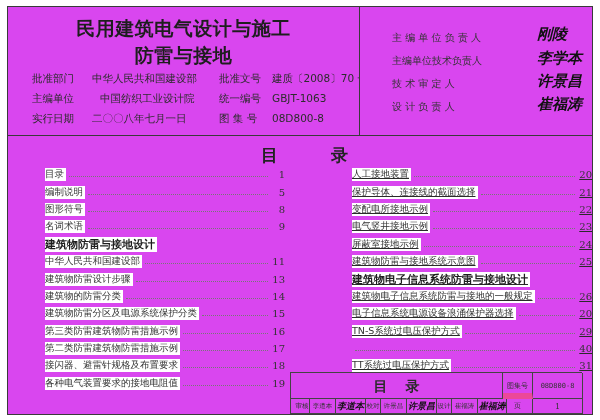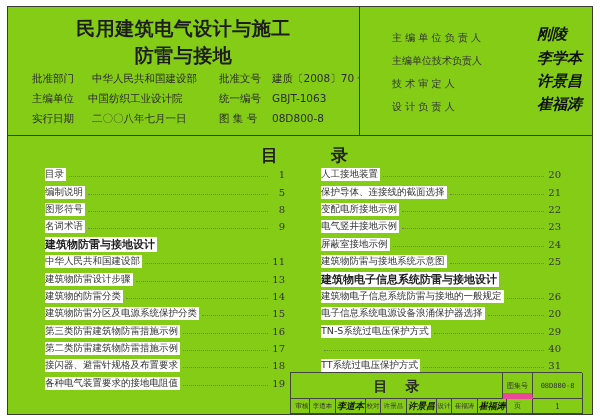--- a/index.html
+++ b/index.html
@@ -1,19 +1,19 @@
 <!DOCTYPE html>
 <html><head>
 <meta charset="utf-8">
 <style>
   * { box-sizing: border-box; margin: 0; padding: 0; }
   html, body { width: 600px; height: 420px; background: #ffffff; overflow: hidden; }
   body { font-family: "DejaVu Sans", sans-serif; color: #2a2a2a; position: relative; }
 
-  .frame { position: absolute; border: 1.5px solid #3a3a3a; background: #84cc16; }
+  .frame { position: absolute; border: 1.5px solid #3a3a3a; background: #d946ef; }
   #cover-left { left: 7px; top: 6px; width: 353px; height: 130px; }
   #cover-right { left: 359px; top: 6px; width: 234px; height: 130px; }
   #toc-frame { left: 7px; top: 135px; width: 586px; height: 280px; }
 
   .title-main { position: absolute; left: 0; width: 100%; text-align: center;
     font-weight: bold; font-size: 19px; color: #1e1e1e; letter-spacing: 0.5px; }
   #t1 { top: 9px; }
   #t2 { top: 36px; }
 
   .info-row { position: absolute; font-size: 10.5px; color: #2c2c2c; white-space: nowrap; }
@@ -22,21 +22,21 @@
   .sig-row { position: absolute; left: 32px; font-size: 10px; color: #333; white-space: nowrap; }
   .sig { position: absolute; left: 145px; font-family: "DejaVu Serif", serif; font-style: italic;
     font-weight: bold; font-size: 15px; color: #111; white-space: nowrap; }
 
   .toc-heading { position: absolute; top: 8px; font-size: 17px; font-weight: bold; color: #222; }
   #toc-mu { left: 253px; }
   #toc-lu { left: 323px; }
 
   .toc-col { position: absolute; top: 30px; }
   #col-left { left: 37px; width: 240px; }
-  #col-right { left: 313px; width: 240px; }
+  #col-right { left: 344px; width: 240px; text-decoration: underline; }
   .toc-item { position: relative; height: 17.4px; display: flex; align-items: center; font-size: 9.5px; color: #333; }
   .toc-item .lbl { white-space: nowrap; padding-right: 2px; background: #fff; }
   .toc-item .dots { flex: 1; border-bottom: 1.5px dotted #777; margin: 0 3px; position: relative; top: 2px; }
   .toc-item .pg { white-space: nowrap; min-width: 14px; text-align: right; font-family: "DejaVu Serif", serif; font-size: 10px; }
   .toc-item.section { font-weight: bold; font-size: 11px; color: #1e1e1e; }
 
   #titleblock { position: absolute; left: 290px; top: 372px; width: 292px; height: 42px; border: 1px solid #444; border-right: none; }
   .tb-name { position: absolute; left: 0; top: 0; width: 212px; height: 26px; border-right: 1px solid #444; border-bottom: 1px solid #444;
      text-align: center; font-size: 14px; font-weight: bold; line-height: 26px; letter-spacing: 18px; padding-left: 18px; }
   .tb-cell { position: absolute; border-right: 1px solid #444; font-size: 7px; text-align: center; color: #333; }
@@ -56,21 +56,21 @@
   <div class="title-main" id="t2">防雷与接地</div>
 
   <div class="info-row" style="top:65px;left:24px;">
     <span style="left:0">批准部门</span>
     <span style="left:60px">中华人民共和国建设部</span>
     <span style="left:187px">批准文号</span>
     <span style="left:240px">建质〔2008〕70 号</span>
   </div>
   <div class="info-row" style="top:85px;left:24px;">
     <span style="left:0">主编单位</span>
-    <span style="left:56px">中国纺织工业设计院</span>
+    <span style="left:68px">中国纺织工业设计院</span>
     <span style="left:187px">统一编号</span>
     <span style="left:240px">GBJT-1063</span>
   </div>
   <div class="info-row" style="top:105px;left:24px;">
     <span style="left:0">实行日期</span>
     <span style="left:60px">二〇〇八年七月一日</span>
     <span style="left:187px">图 集 号</span>
     <span style="left:240px">08D800-8</span>
   </div>
 </div>

